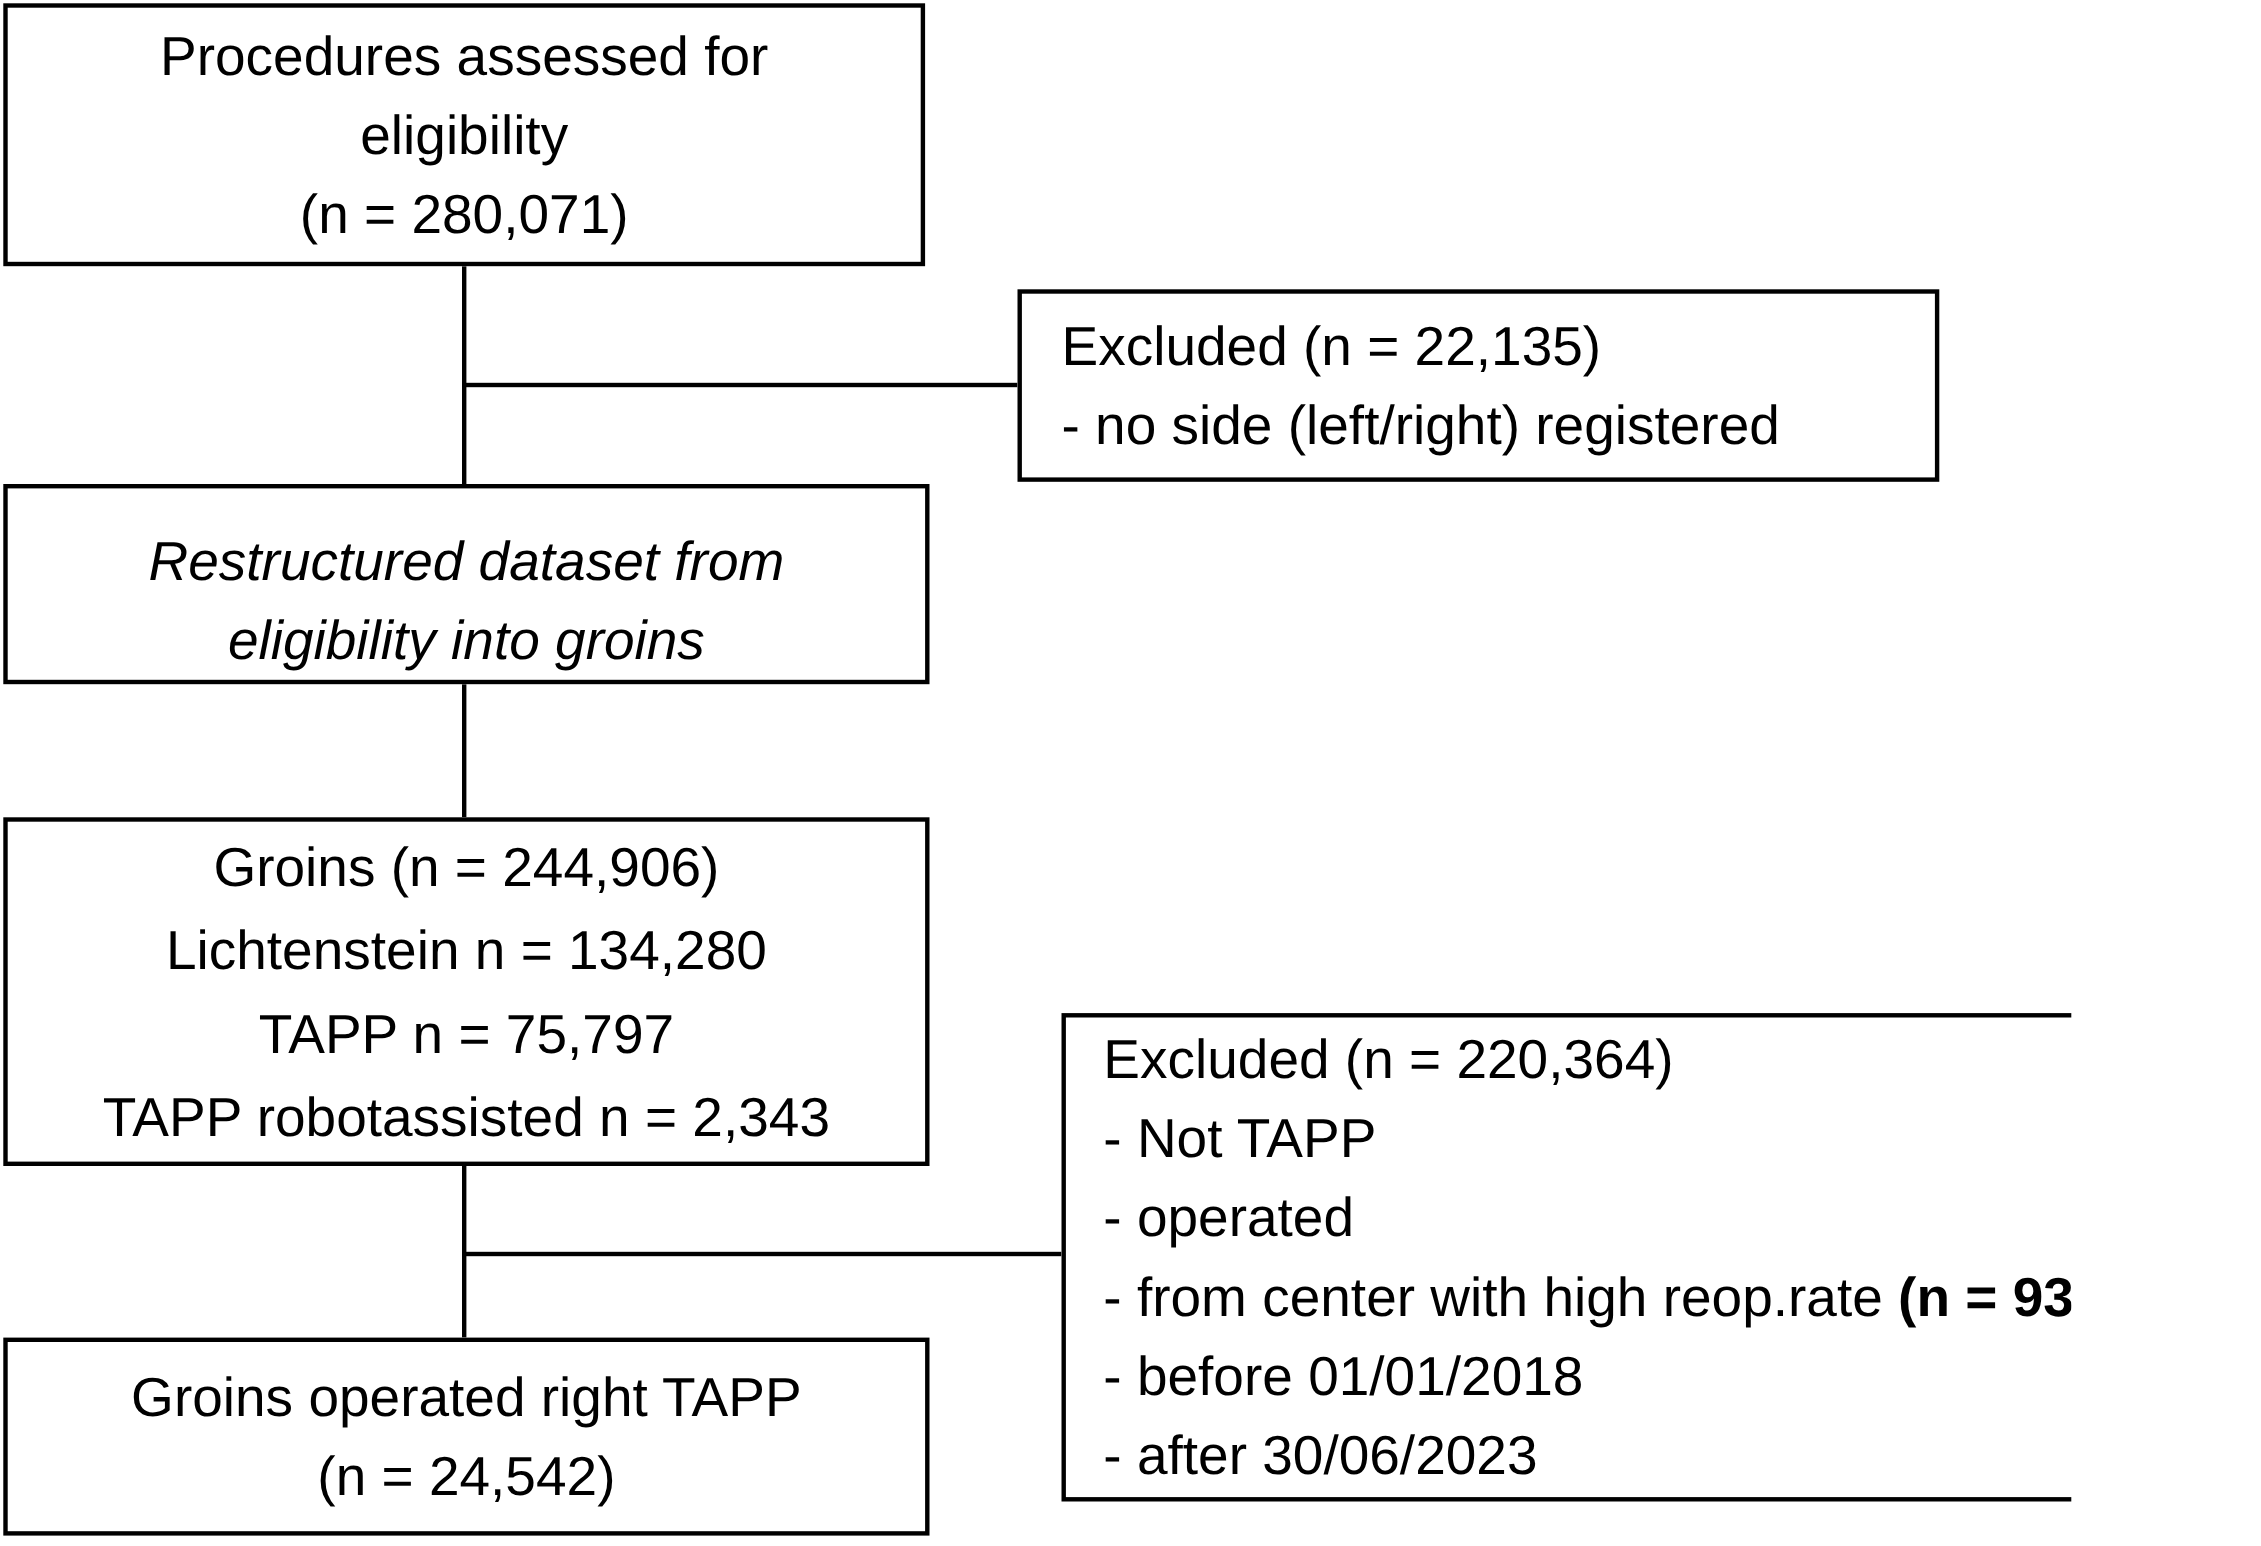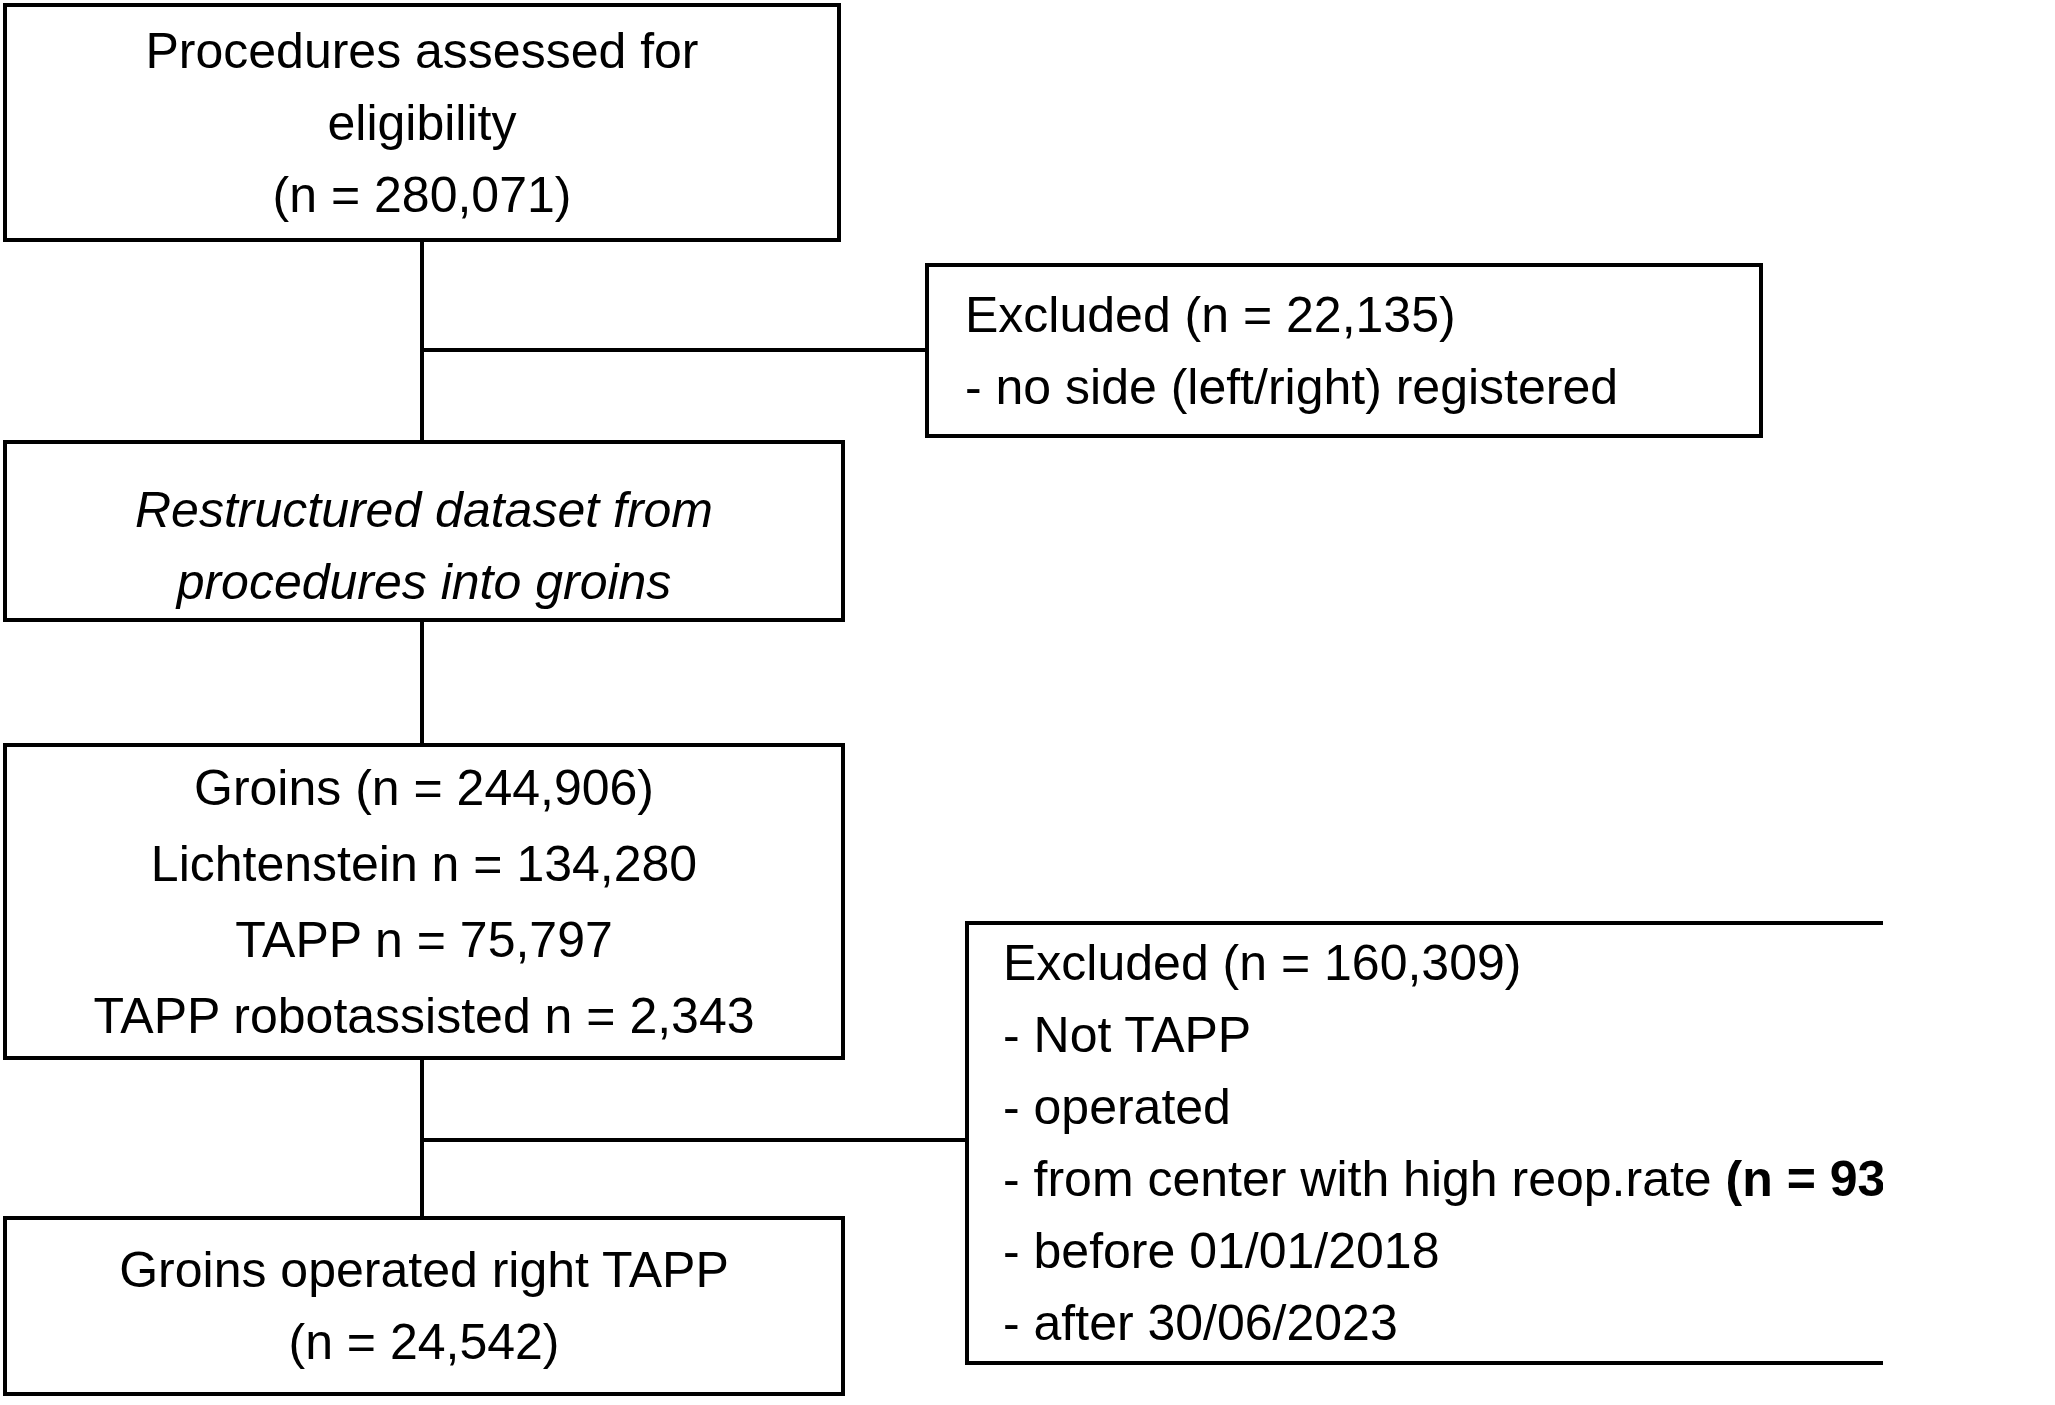--- a/index.html
+++ b/index.html
@@ -54,32 +54,32 @@
     <div class="flowline">(n = 280,071)</div>
   </div>
 
   <div class="box left" style="left:925px; top:263px; width:838px; height:175px; padding-left:36px;">
     <div class="flowline">Excluded (n = 22,135)</div>
     <div class="flowline">- no side (left/right) registered</div>
   </div>
 
   <div class="box center italic" style="left:3px; top:440px; width:842px; height:182px;">
     <div class="flowline">Restructured dataset from</div>
-    <div class="flowline">procedures into groins</div>
+    <div class="flowline">eligibility into groins</div>
   </div>
 
   <div class="box center" style="left:3px; top:743px; width:842px; height:317px; line-height:76px;">
     <div class="flowline">Groins (n = 244,906)</div>
     <div class="flowline">Lichtenstein n = 134,280</div>
     <div class="flowline">TAPP n = 75,797</div>
     <div class="flowline">TAPP robotassisted n = 2,343</div>
   </div>
 
   <div class="box left" style="left:965px; top:921px; width:1085px; height:444px; padding-left:34px; line-height:72px;">
-    <div class="flowline">Excluded (n = 160,309)</div>
+    <div class="flowline">Excluded (n = 220,364)</div>
     <div class="flowline">- Not TAPP</div>
     <div class="flowline">- operated</div>
     <div class="flowline"><span>- from center with high reop.rate </span><span class="bold">(n = 936)</span></div>
     <div class="flowline">- before 01/01/2018</div>
     <div class="flowline">- after 30/06/2023</div>
   </div>
 
   <div class="box center" style="left:3px; top:1216px; width:842px; height:180px;">
     <div class="flowline">Groins operated right TAPP</div>
     <div class="flowline">(n = 24,542)</div>

